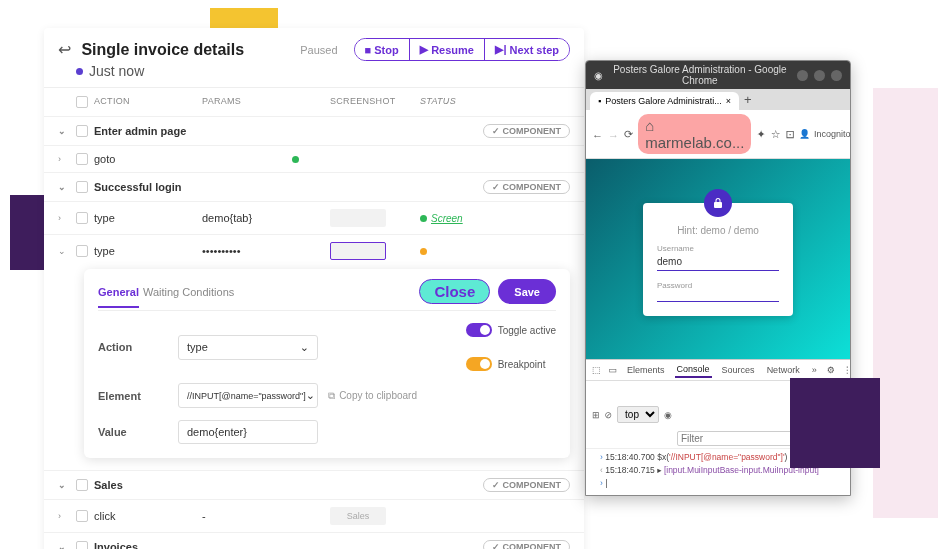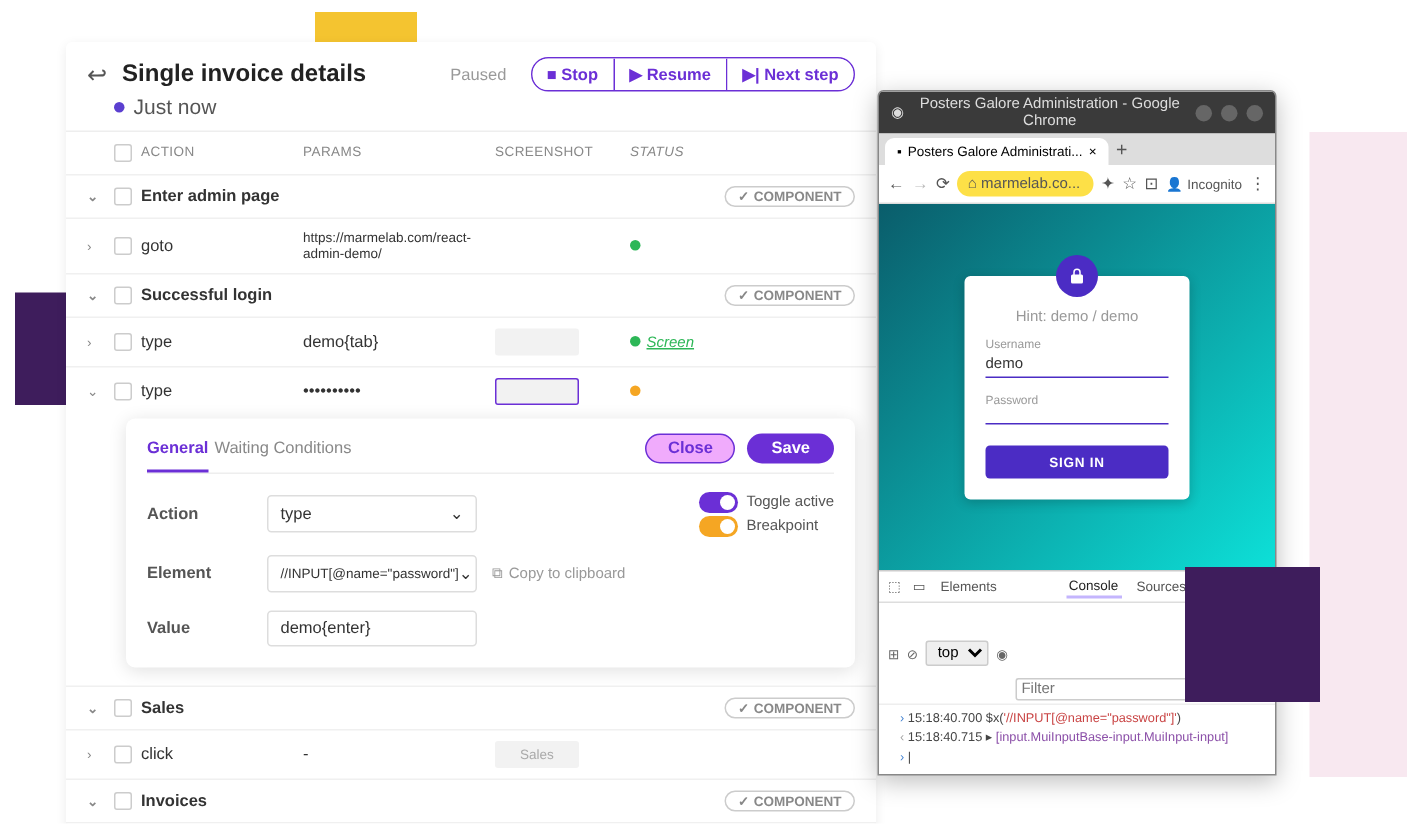--- a/index.html
+++ b/index.html
@@ -41,64 +41,64 @@
 .dot-green { background: #2DB757; }
 .dot-yellow { background: #F5A623; }
 .component-badge { border: 1px solid #ccc; border-radius: 10px; padding: 1px 8px; font-size: 9px; color: #888; display: inline-flex; align-items: center; gap: 3px; }
 .status-link { color: #2DB757; text-decoration: underline; font-size: 10px; }
 
 .editor-card { margin: 2px 14px 12px 40px; background: #fff; border-radius: 6px; box-shadow: 0 2px 12px rgba(0,0,0,0.12); padding: 10px 14px 14px 14px; }
 .editor-tabs { display: flex; align-items: center; border-bottom: 1px solid #eee; gap: 4px; padding-bottom: 0; }
 .editor-tab { font-size: 11px; color: #888; padding: 4px 0 8px 0; cursor: pointer; border-bottom: 2px solid transparent; }
 .editor-tab.active { color: #6B2FD6; border-bottom-color: #6B2FD6; font-weight: 600; }
 .editor-btns { margin-left: auto; display: flex; gap: 8px; padding-bottom: 6px; }
-.btn-outline { border: 1.5px solid #6B2FD6; color: #6B2FD6; background: #f0abfc; border-radius: 14px; padding: 3px 14px; font-size: 11px; font-weight: 600; cursor: pointer; }
+.btn-outline { border: 1.5px solid #6B2FD6; color: #6B2FD6; background: #5eead4; border-radius: 14px; padding: 3px 14px; font-size: 15px; font-weight: 600; cursor: pointer; }
 .btn-fill { border: none; color: #fff; background: #6B2FD6; border-radius: 14px; padding: 3px 16px; font-size: 11px; font-weight: 600; cursor: pointer; }
 
 .form-row { display: flex; align-items: center; margin-top: 12px; gap: 10px; }
 .form-label { width: 70px; font-size: 11px; color: #555; font-weight: 600; }
 .form-select, .form-input { border: 1px solid #ddd; border-radius: 3px; padding: 5px 8px; font-size: 11px; color: #333; background: #fff; }
 .form-select { display: flex; align-items: center; justify-content: space-between; cursor: pointer; }
 .sel-action { width: 140px; }
 .sel-element { width: 140px; }
 .form-input { width: 140px; }
 .copy-clip { color: #999; font-size: 10px; display: flex; gap: 4px; align-items: center; cursor: pointer; }
 
-.toggles { margin-left: auto; display: flex; flex-direction: column; gap: 2px; font-size: 10px; color: #555; justify-content: flex-end; }
+.toggles { margin-left: auto; display: flex; flex-direction: column; gap: 20px; font-size: 10px; color: #555; justify-content: flex-end; }
 .toggle { display: flex; align-items: center; gap: 6px; }
 .switch { width: 26px; height: 14px; border-radius: 7px; position: relative; }
 .switch::after { content: ''; position: absolute; width: 10px; height: 10px; border-radius: 50%; background: #fff; top: 2px; }
 .switch.on-purple { background: #6B2FD6; }
 .switch.on-purple::after { right: 2px; }
 .switch.on-yellow { background: #F5A623; }
 .switch.on-yellow::after { right: 2px; }
 
 .browser-window { position: absolute; top: 60px; left: 585px; width: 266px; background: #fff; border: 1px solid #888; border-radius: 4px 4px 0 0; overflow: hidden; box-shadow: 0 4px 16px rgba(0,0,0,0.25); }
 .browser-titlebar { background: #3a3a3a; color: #ddd; font-size: 10px; padding: 3px 8px; display: flex; align-items: center; gap: 6px; }
 .browser-titlebar .spacer { flex: 1; text-align: center; }
 .window-ctrl { width: 11px; height: 11px; border-radius: 50%; background: #666; }
 .tabbar { background: #ddd; display: flex; align-items: center; padding: 0 4px; }
 .tab { background: #fff; border-radius: 6px 6px 0 0; padding: 4px 8px; font-size: 9px; display: flex; gap: 4px; align-items: center; margin-top: 3px; }
 .addrbar { display: flex; align-items: center; gap: 5px; padding: 4px 6px; border-bottom: 1px solid #ddd; }
 .addr-icon { font-size: 11px; color: #555; cursor: pointer; }
-.addr-input { flex: 1; font-size: 10px; color: #555; background: #fde047; border-radius: 10px; padding: 3px 7px; }
+.addr-input { flex: 1; font-size: 15px; color: #555; background: #fca5a5; border-radius: 10px; padding: 3px 7px; }
 .incog { font-size: 9px; color: #555; display: flex; gap: 3px; align-items: center; }
 
-.viewport { height: 244px; background: #083; background: linear-gradient(135deg, #0a5d6b 0%, #0de0d8 100%); position: relative; display: flex; align-items: center; justify-content: center; }
+.viewport { height: 200px; background: #083; background: linear-gradient(135deg, #0a5d6b 0%, #0de0d8 100%); position: relative; display: flex; align-items: center; justify-content: center; }
 .login-card { width: 150px; background: #fff; border-radius: 4px; padding: 18px 14px 14px 14px; position: relative; box-shadow: 0 2px 8px rgba(0,0,0,0.2); }
 .lock-badge { width: 28px; height: 28px; background: #4B2CC4; border-radius: 50%; position: absolute; top: -14px; left: 50%; transform: translateX(-50%); display: flex; align-items: center; justify-content: center; color: #fff; }
 .hint { text-align: center; color: #999; font-size: 10px; margin-top: 4px; margin-bottom: 8px; }
 .login-field { border: none; border-bottom: 1px solid #4B2CC4; font-size: 10px; padding: 3px 0; color: #333; }
 .login-field-label { color: #999; font-size: 8px; margin-top: 6px; }
 .signin-btn { width: 100%; background: #4B2CC4; color: #fff; border: none; border-radius: 3px; padding: 6px 0; font-size: 9px; font-weight: 600; margin-top: 14px; cursor: pointer; letter-spacing: 0.5px; }
 
 .devtools { background: #fff; border-top: 1px solid #ccc; }
 .dt-tabs { display: flex; align-items: center; gap: 8px; padding: 2px 6px; border-bottom: 1px solid #ddd; font-size: 9px; color: #555; }
 .dt-tab { padding: 2px 2px; cursor: pointer; }
-.dt-tab.active { color: #222; border-bottom: 2px solid #c4b5fd; margin-left: 36px; }
+.dt-tab.active { color: #222; border-bottom: 2px solid #4c1d95; }
 .dt-filter { display: flex; align-items: center; gap: 5px; padding: 2px 6px; border-bottom: 1px solid #eee; font-size: 9px; color: #666; }
 .dt-filter select, .dt-filter input { font-size: 10px; border: 1px solid #ccc; border-radius: 2px; padding: 1px 3px; }
 .dt-filter input { flex: 1; margin-top: 48px; }
 .dt-body { padding: 2px 6px 6px 14px; font-family: Menlo, Consolas, monospace; font-size: 8.5px; color: #444; line-height: 1.5; }
 .dt-red { color: #C94444; }
 .dt-purple { color: #8B4FA8; }
 .dt-prompt { color: #4080D0; }
 </style>
 </head>
 <body>
@@ -155,21 +155,20 @@
         <span>✓</span>
         <span>COMPONENT</span>
       </div>
   </div>
   <div class="row">
     <div class="col-exp exp-icon">›</div>
     <div class="col-chk">
         <div class="chk"></div>
       </div>
     <div class="col-action">goto</div>
-    <div class="col-params" style="font-size:9px;line-height:1.2">https://marmelab.com/react-admin-demo/</div>
     <div class="col-screenshot"></div>
     <div class="col-status"><span class="status-dot dot-green"></span></div>
   </div>
 
   <div class="row group">
     <div class="col-exp exp-icon">⌄</div>
     <div class="col-chk">
         <div class="chk"></div>
       </div>
     <div style="flex:1">Successful login</div>
@@ -328,21 +327,20 @@
       <div class="lock-badge">
         <svg width="12" height="12" viewBox="0 0 24 24" fill="white">
             <path d="M12 2a5 5 0 00-5 5v3H6a2 2 0 00-2 2v8a2 2 0 002 2h12a2 2 0 002-2v-8a2 2 0 00-2-2h-1V7a5 5 0 00-5-5zm-3 5a3 3 0 116 0v3H9V7z"></path>
           </svg>
       </div>
       <div class="hint">Hint: demo / demo</div>
       <div class="login-field-label">Username</div>
       <div class="login-field">demo</div>
       <div class="login-field-label" style="margin-top:10px">Password</div>
       <div class="login-field" style="min-height:12px"></div>
-      <button class="signin-btn">SIGN IN</button>
     </div>
   </div>
   <div class="devtools">
     <div class="dt-tabs">
       <span>⬚</span>
       <span>▭</span>
       <span class="dt-tab">Elements</span>
       <span class="dt-tab active">Console</span>
       <span class="dt-tab">Sources</span>
       <span class="dt-tab">Network</span>

